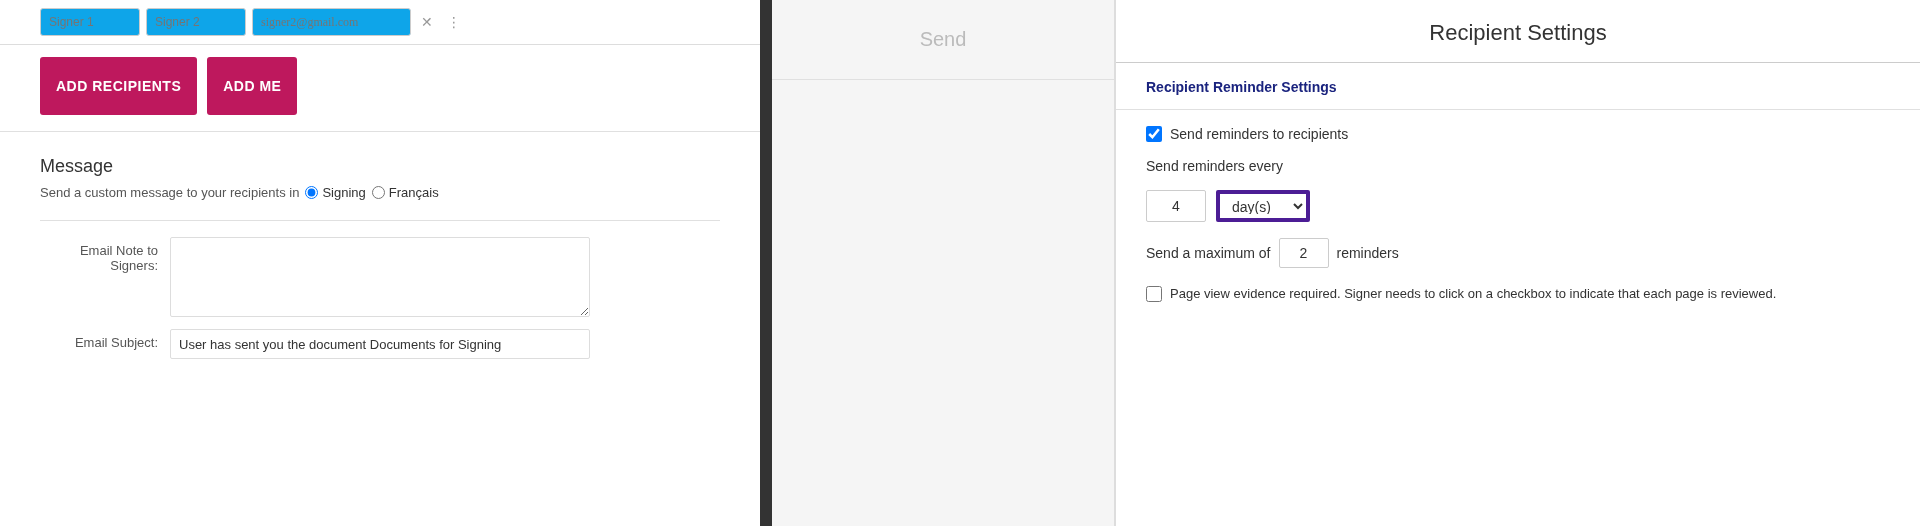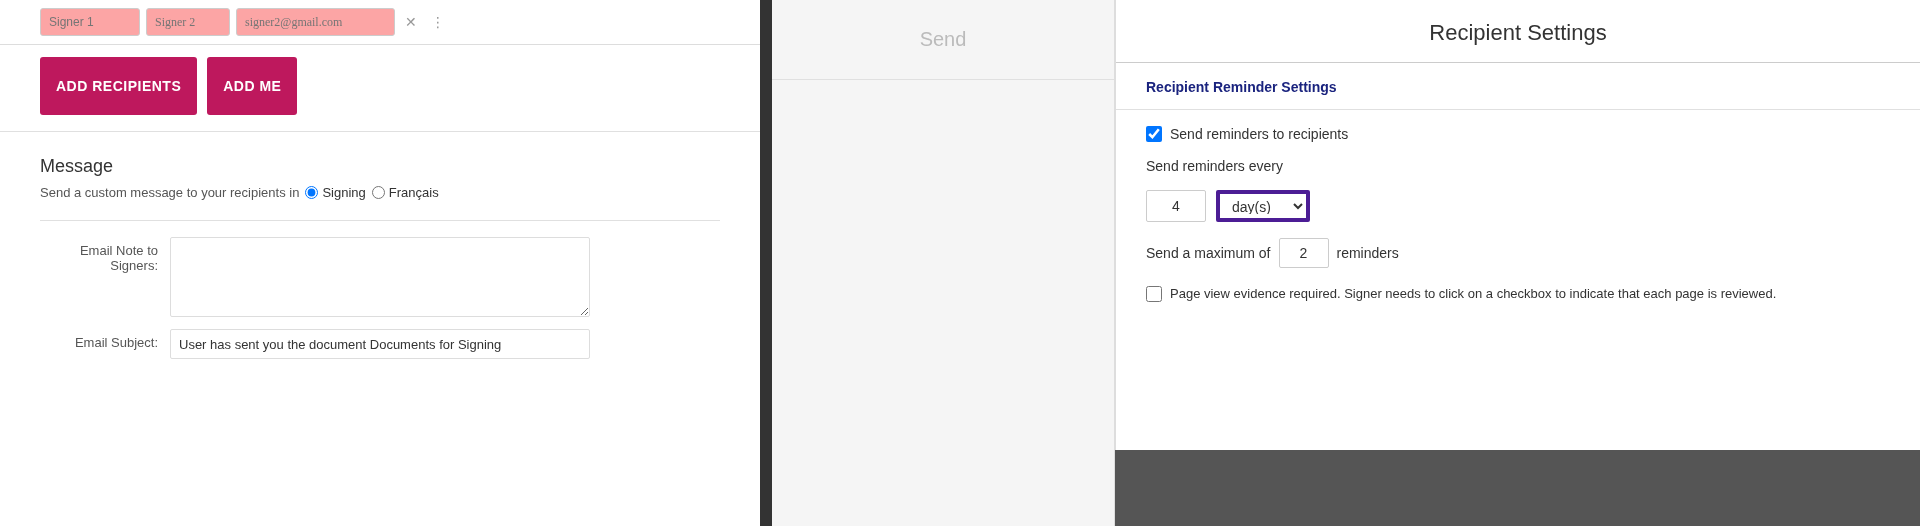--- a/index.html
+++ b/index.html
@@ -41,26 +41,26 @@
       align-items: center;
       flex: 1;
     }
 
     .recipient-input {
       border: 1px solid #ccc;
       border-radius: 3px;
       padding: 4px 8px;
       font-size: 12px;
       color: #333;
-      background: #fca5a5;
+      background: #0ea5e9;
       height: 28px;
     }
 
     .recipient-input.name { width: 100px; }
-    .recipient-input.role { width: 84px; font-family: Liberation Serif, serif; }
+    .recipient-input.role { width: 100px; }
     .recipient-input.email { width: 159px; font-family: Liberation Serif, serif; }
 
     .icon-btn {
       background: none;
       border: none;
       cursor: pointer;
       color: #999;
       font-size: 14px;
       padding: 2px 4px;
     }
@@ -203,21 +203,21 @@
 
     .center-content {
       flex: 1;
       background: #f5f5f5;
     }
 
     
     .right-panel {
       background: #fff;
       flex: 1;
-      height: 450px;
+      height: 526px;
       display: flex;
       flex-direction: column;
       padding: 0;
       overflow: hidden;
       border-left: 1px solid #ddd;
     }
 
     .right-title {
       font-size: 22px;
       font-weight: normal;

